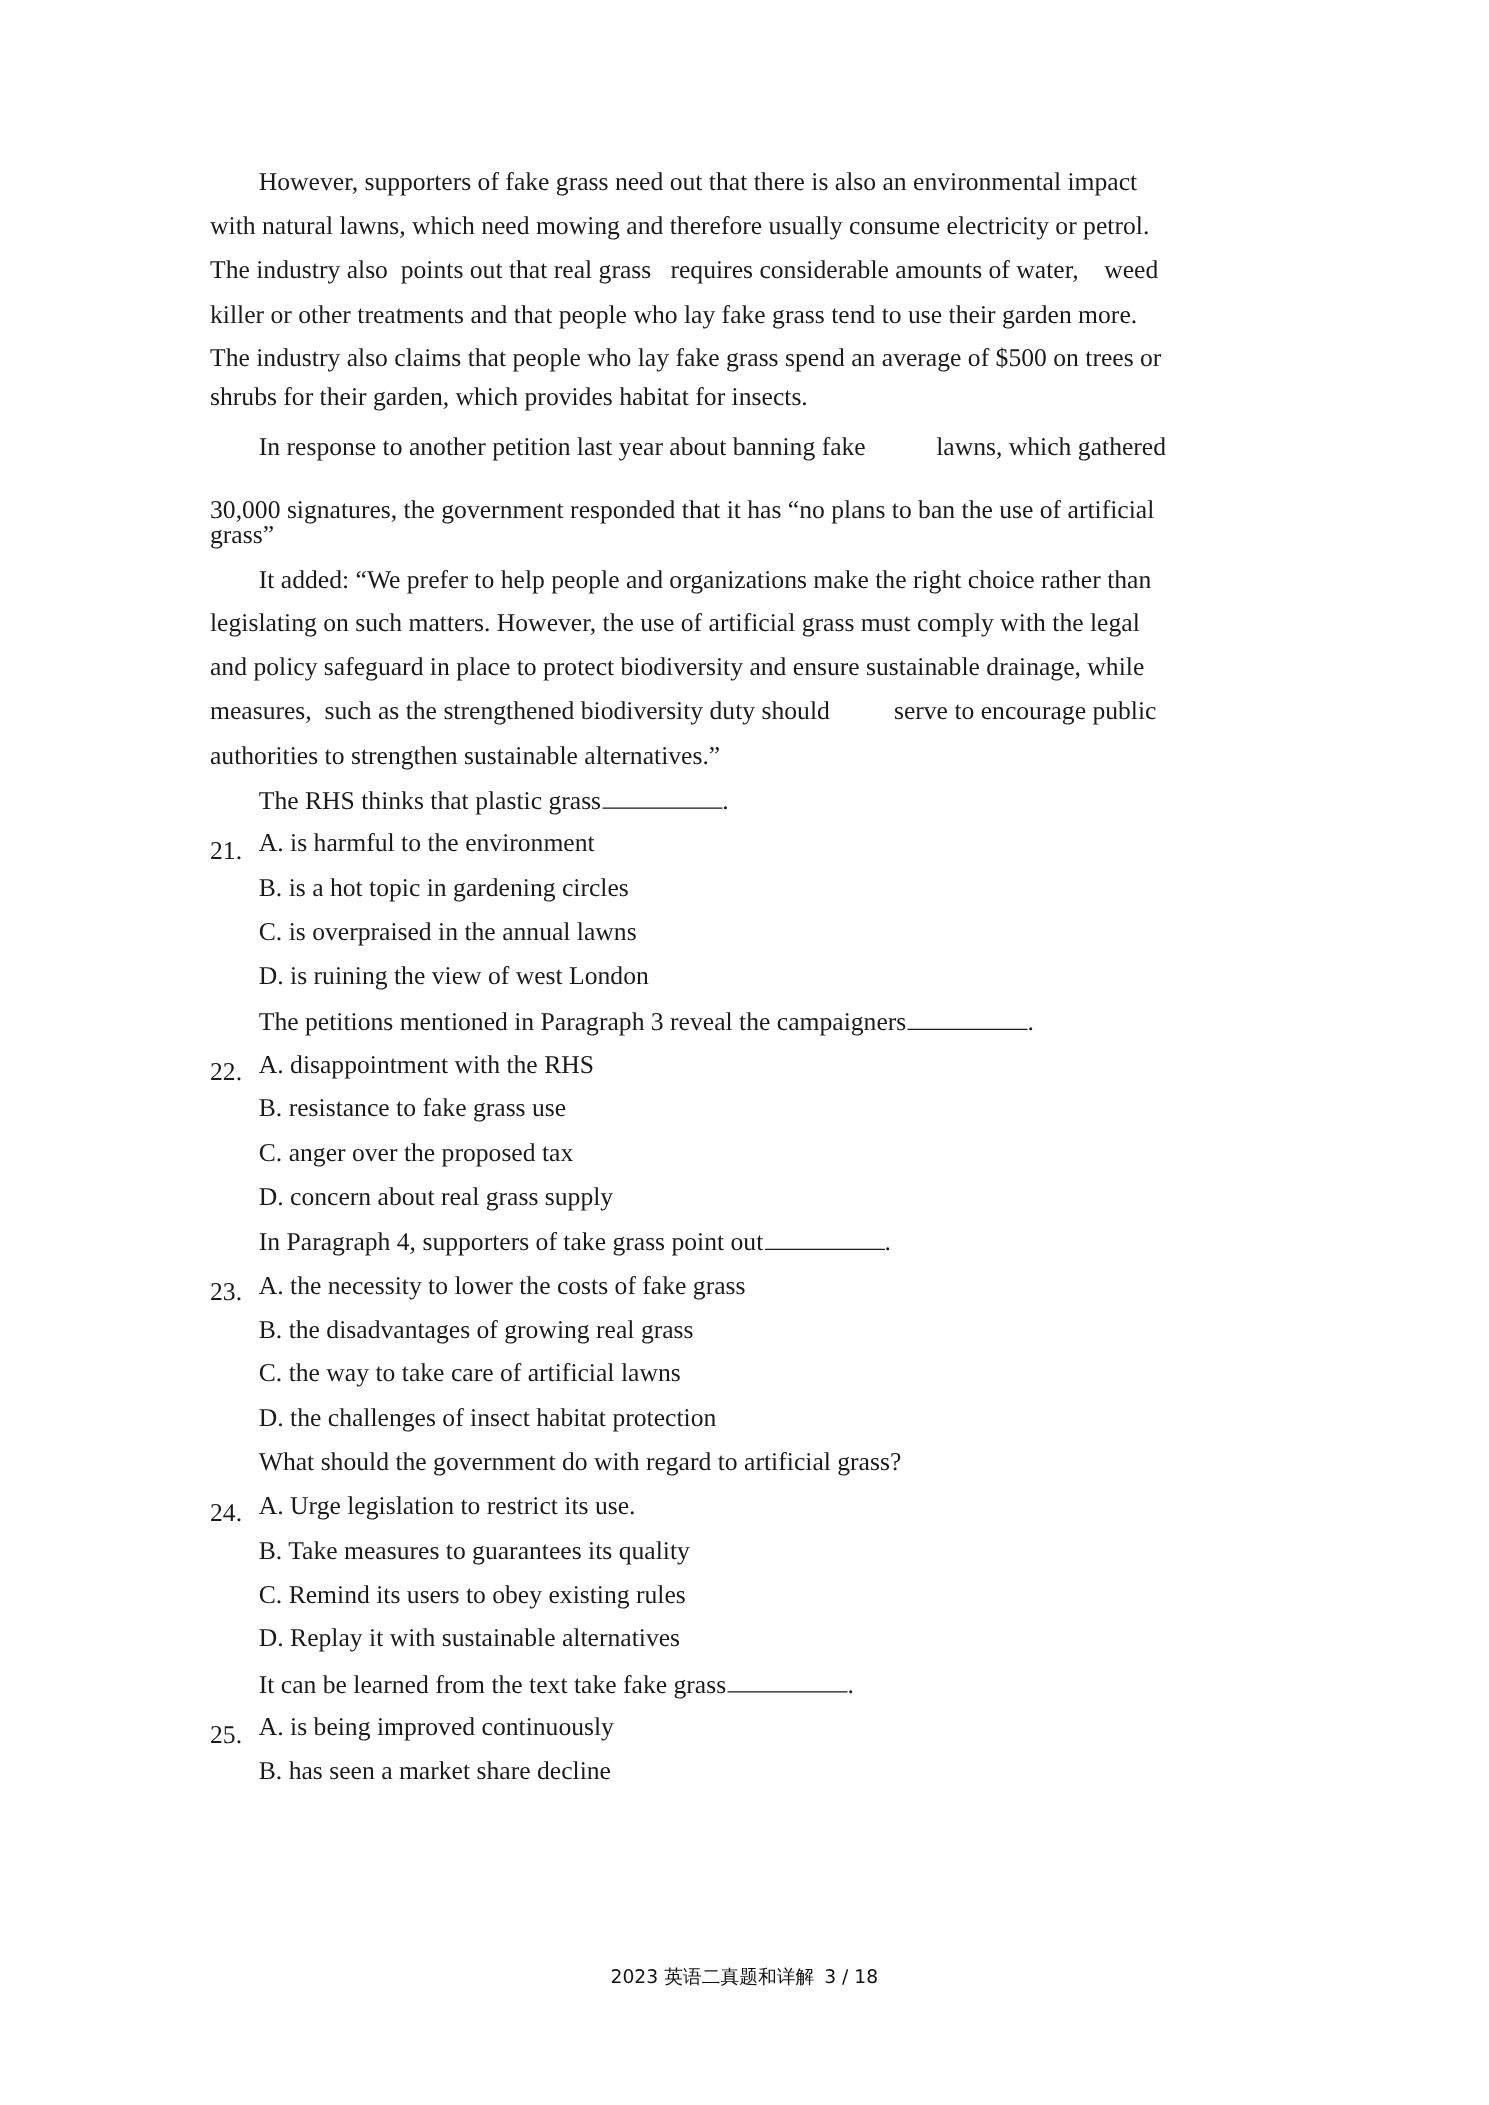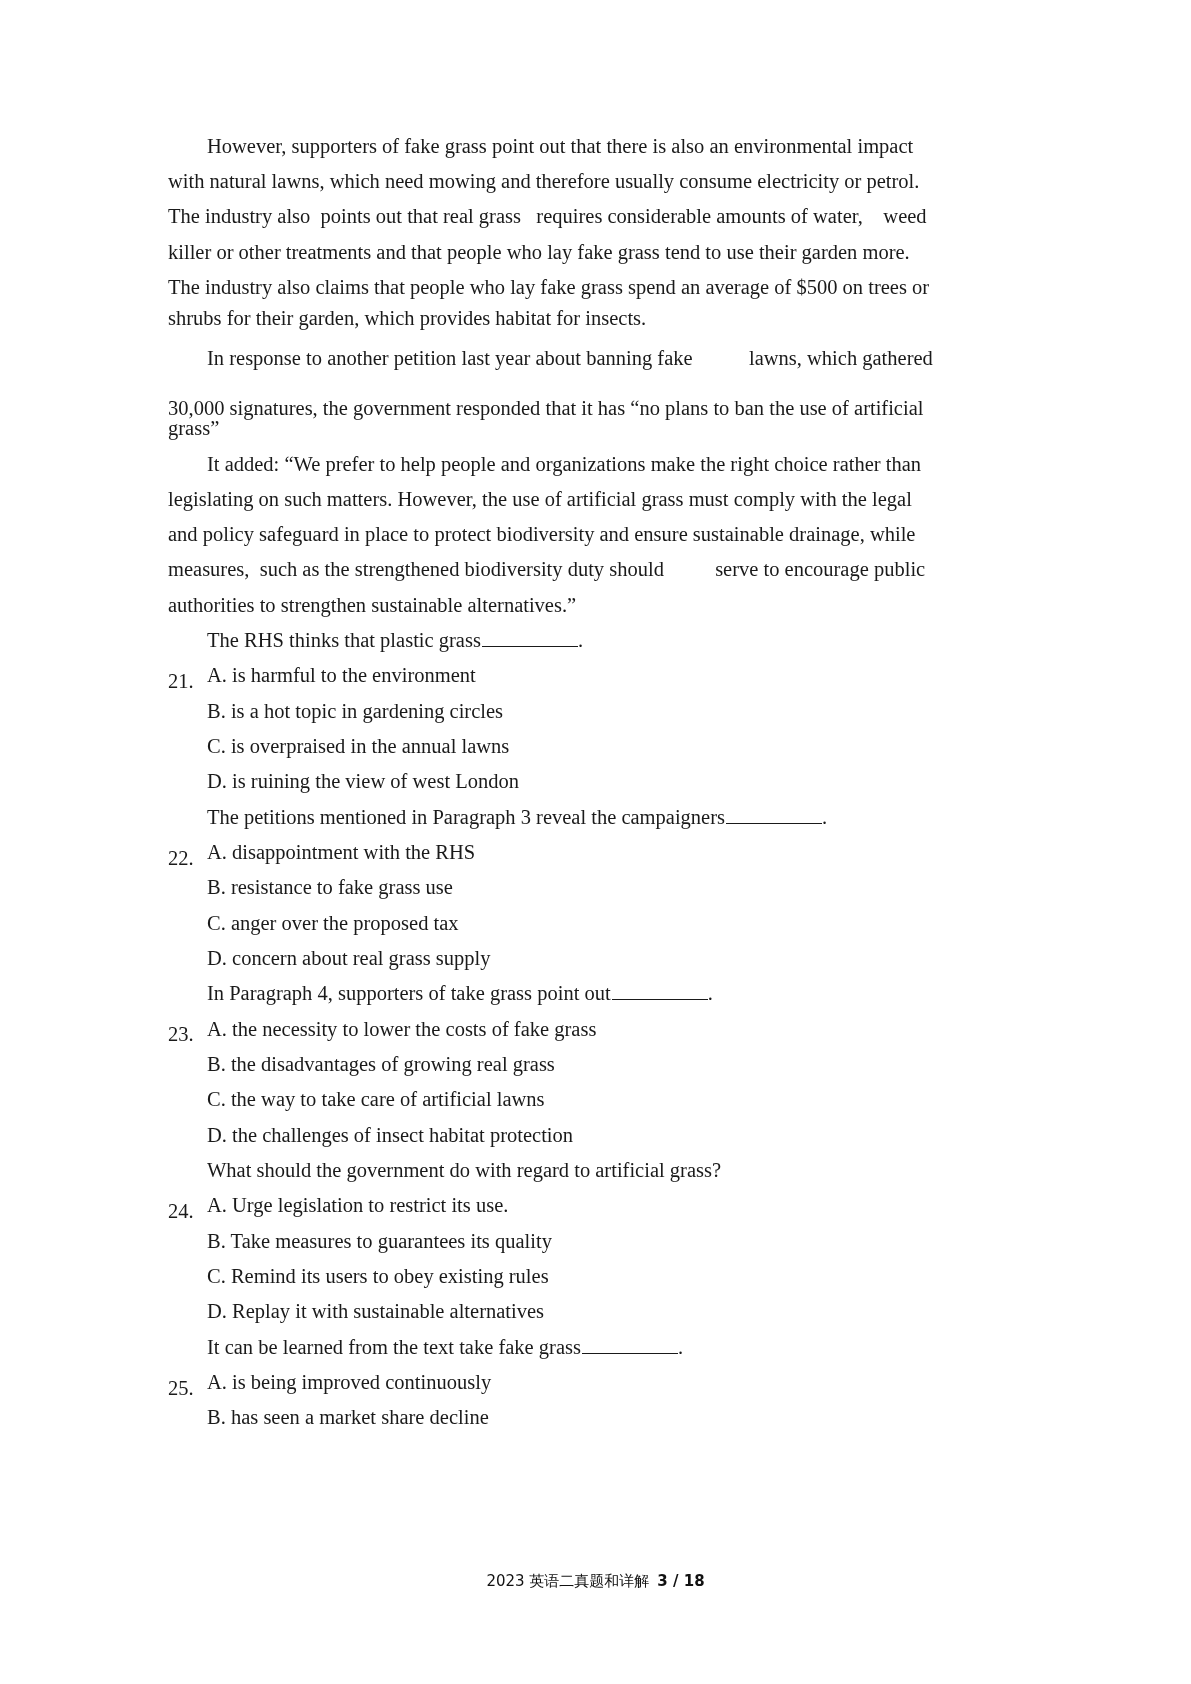--- a/index.html
+++ b/index.html
@@ -19,29 +19,29 @@
   .qtext { position: absolute; left: 207px; white-space: pre; line-height: 24px; }
   .blank {
     display: inline-block; width: 96px; border-bottom: 1.3px solid #1a1a1a;
     height: 18px; vertical-align: baseline; margin-left: 1px;
   }
   .footer {
     position: absolute; top: 1571px; left: 0; width: 1191px; text-align: center;
     font-family: "DejaVu Sans", "Liberation Sans", sans-serif; font-size: 15px; color: #111;
     line-height: 20px;
   }
-  .footer .pn { font-weight: bold; margin-left: 8px; }
+  .footer .pn { font-weight: normal; margin-left: 8px; }
 </style>
 </head>
 <body>
 
 <div class="page">
 
   <div>
-    <div class="line l1" style="top:134px">However, supporters of fake grass point out that there is also an environmental impact</div>
+    <div class="line l1" style="top:134px">However, supporters of fake grass need out that there is also an environmental impact</div>
     <div class="line l0" style="top:169px">with natural lawns, which need mowing and therefore usually consume electricity or petrol.</div>
     <div class="line l0" style="top:204px">The industry also  points out that real grass   requires considerable amounts of water,    weed</div>
     <div class="line l0" style="top:240px">killer or other treatments and that people who lay fake grass tend to use their garden more.</div>
     <div class="line l0" style="top:275px">The industry also claims that people who lay fake grass spend an average of $500 on trees or</div>
     <div class="line l0" style="top:306px">shrubs for their garden, which provides habitat for insects.</div>
   </div>
 
   <div>
     <div class="line l1" style="top:346px">In response to another petition last year about banning fake           lawns, which gathered</div>
     <div class="line l0" style="top:396px">30,000 signatures, the government responded that it has “no plans to ban the use of artificial</div>

